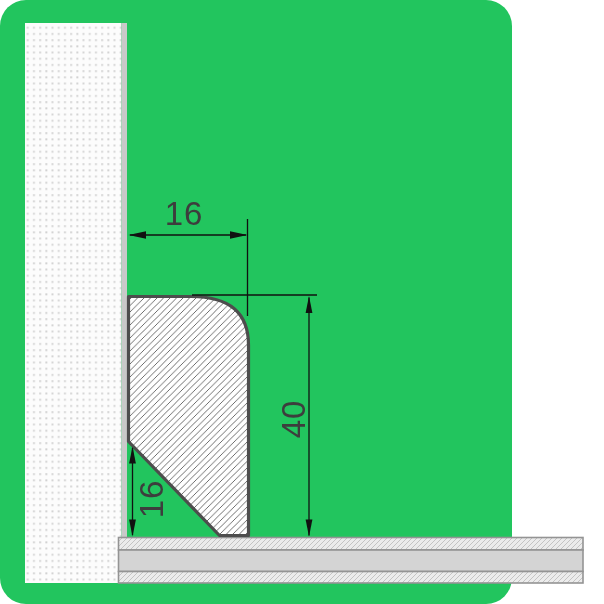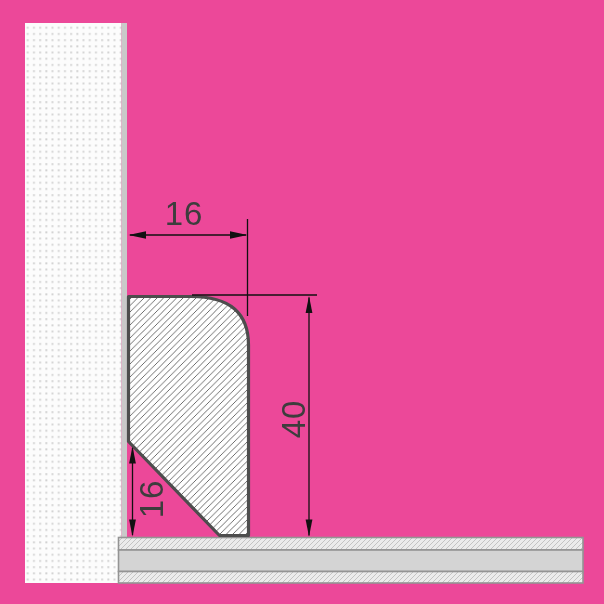--- a/index.html
+++ b/index.html
@@ -6,23 +6,24 @@
     margin: 0;
     padding: 0;
     background: #ffffff;
     width: 604px;
     height: 604px;
     overflow: hidden;
     font-family: "Liberation Sans", sans-serif;
   }
   .canvas {
     position: relative;
-    width: 604px;
+    width: 512px;
     height: 604px;
-    background: #ec4899;
+    background: #22c55e;
+    border-radius: 26px;
   }
   svg { display: block; }
   .dim-label {
     font-family: "Liberation Sans", sans-serif;
     font-size: 33px;
     fill: #3d3d3d;
     letter-spacing: 1px;
   }
   .dim-stroke { stroke: #111111; stroke-width: 1.3; fill: none; }
   .dim-fill   { fill: #111111; stroke: none; }

